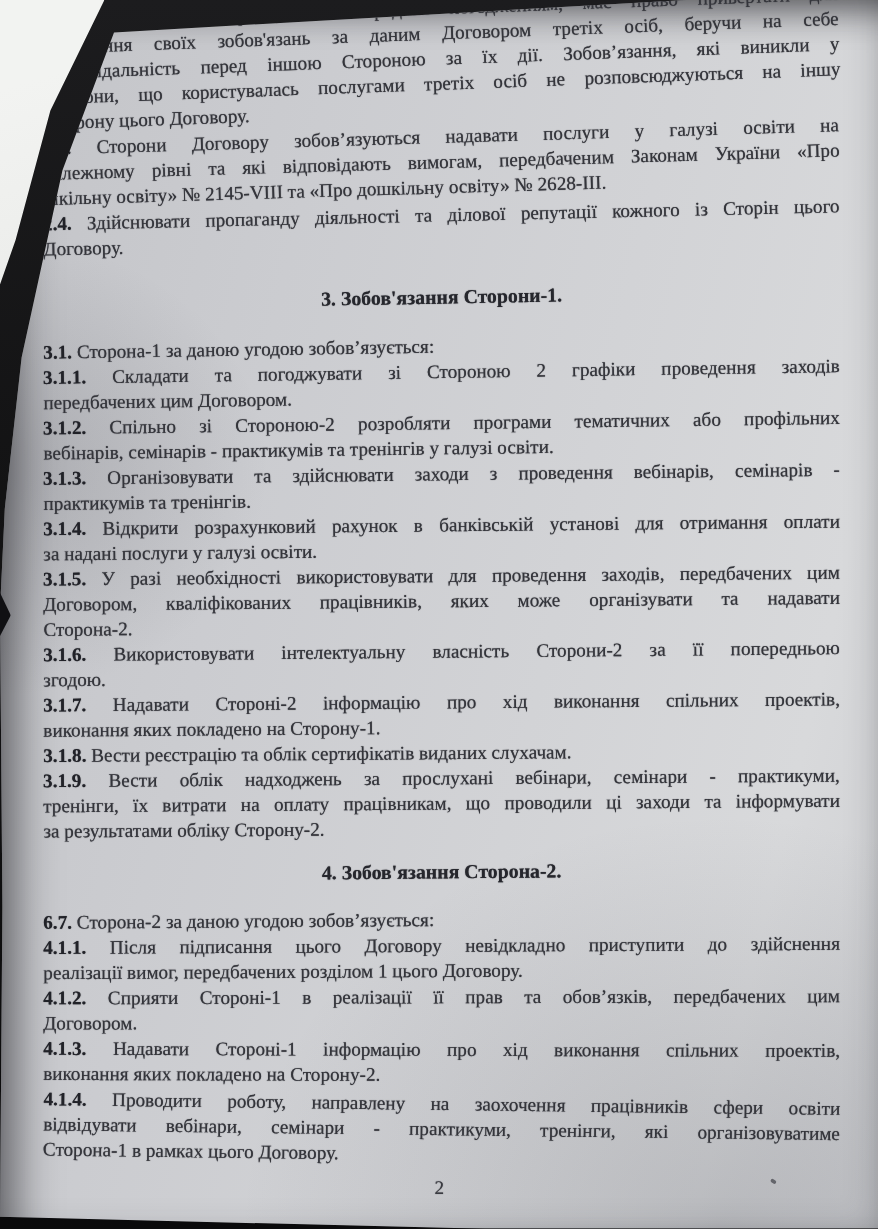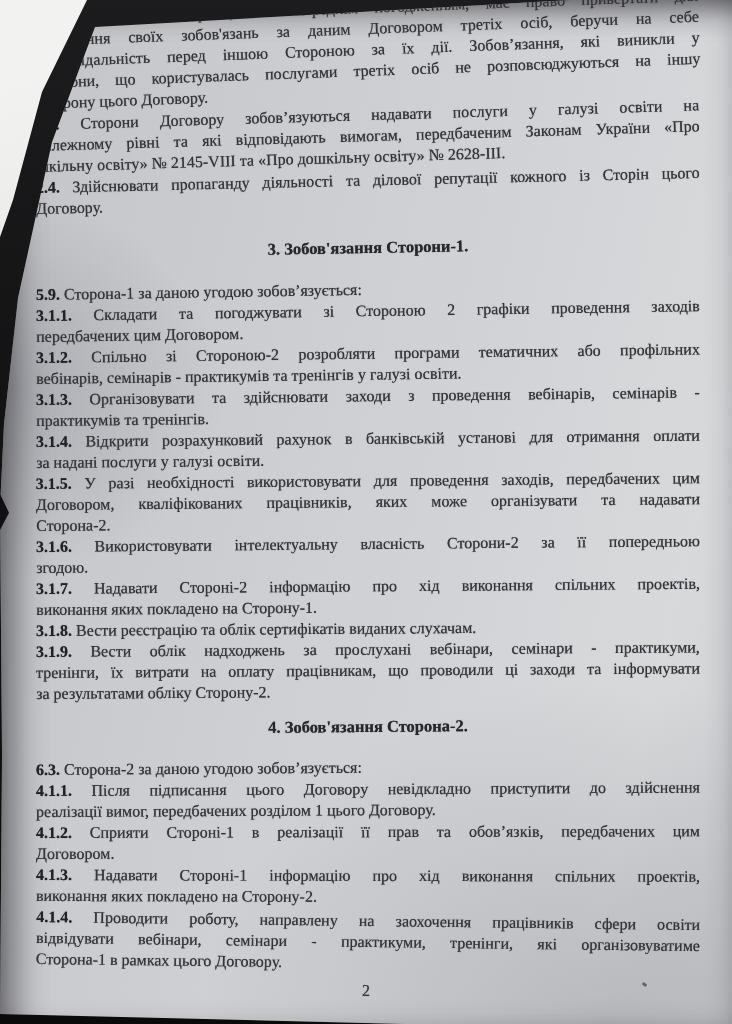--- a/index.html
+++ b/index.html
@@ -98,21 +98,21 @@
           <div class="ln just"><span class="num">2.3. </span>Сторони Договору зобов’язуються надавати послуги у галузі освіти на</div>
           <div class="ln just">належному рівні та які відповідають вимогам, передбаченим Законам України «Про</div>
           <div class="ln">шкільну освіту» № 2145-VIII та «Про дошкільну освіту» № 2628-III.</div>
         </div>
         <div class="para b2">
           <div class="ln just"><span class="num">2.4. </span>Здійснювати пропаганду діяльності та ділової репутації кожного із Сторін цього</div>
           <div class="ln">Договору.</div>
         </div>
         <div class="heading b3">3. Зобов'язання Сторони-1.</div>
         <div class="para b4">
-          <div class="ln"><span class="num">5.9. </span>Сторона-1 за даною угодою зобов’язується:</div>
+          <div class="ln"><span class="num">3.1. </span>Сторона-1 за даною угодою зобов’язується:</div>
         </div>
         <div class="para b5">
           <div class="ln just"><span class="num">3.1.1. </span>Складати та погоджувати зі Стороною 2 графіки проведення заходів</div>
           <div class="ln">передбачених цим Договором.</div>
         </div>
         <div class="para b6">
           <div class="ln just"><span class="num">3.1.2. </span>Спільно зі Стороною-2 розробляти програми тематичних або профільних</div>
           <div class="ln">вебінарів, семінарів - практикумів та тренінгів у галузі освіти.</div>
         </div>
         <div class="para b7">
@@ -139,21 +139,21 @@
         <div class="para b12">
           <div class="ln"><span class="num">3.1.8. </span>Вести реєстрацію та облік сертифікатів виданих слухачам.</div>
         </div>
         <div class="para b13">
           <div class="ln just"><span class="num">3.1.9. </span>Вести облік надходжень за прослухані вебінари, семінари - практикуми,</div>
           <div class="ln just">тренінги, їх витрати на оплату працівникам, що проводили ці заходи та інформувати</div>
           <div class="ln">за результатами обліку Сторону-2.</div>
         </div>
         <div class="heading b14">4. Зобов'язання Сторона-2.</div>
         <div class="para b15">
-          <div class="ln"><span class="num">6.3. </span>Сторона-2 за даною угодою зобов’язується:</div>
+          <div class="ln"><span class="num">6.7. </span>Сторона-2 за даною угодою зобов’язується:</div>
         </div>
         <div class="para b16">
           <div class="ln just"><span class="num">4.1.1. </span>Після підписання цього Договору невідкладно приступити до здійснення</div>
           <div class="ln">реалізації вимог, передбачених розділом 1 цього Договору.</div>
         </div>
         <div class="para b17">
           <div class="ln just"><span class="num">4.1.2. </span>Сприяти Стороні-1 в реалізації її прав та обов’язків, передбачених цим</div>
           <div class="ln">Договором.</div>
         </div>
         <div class="para b18">

